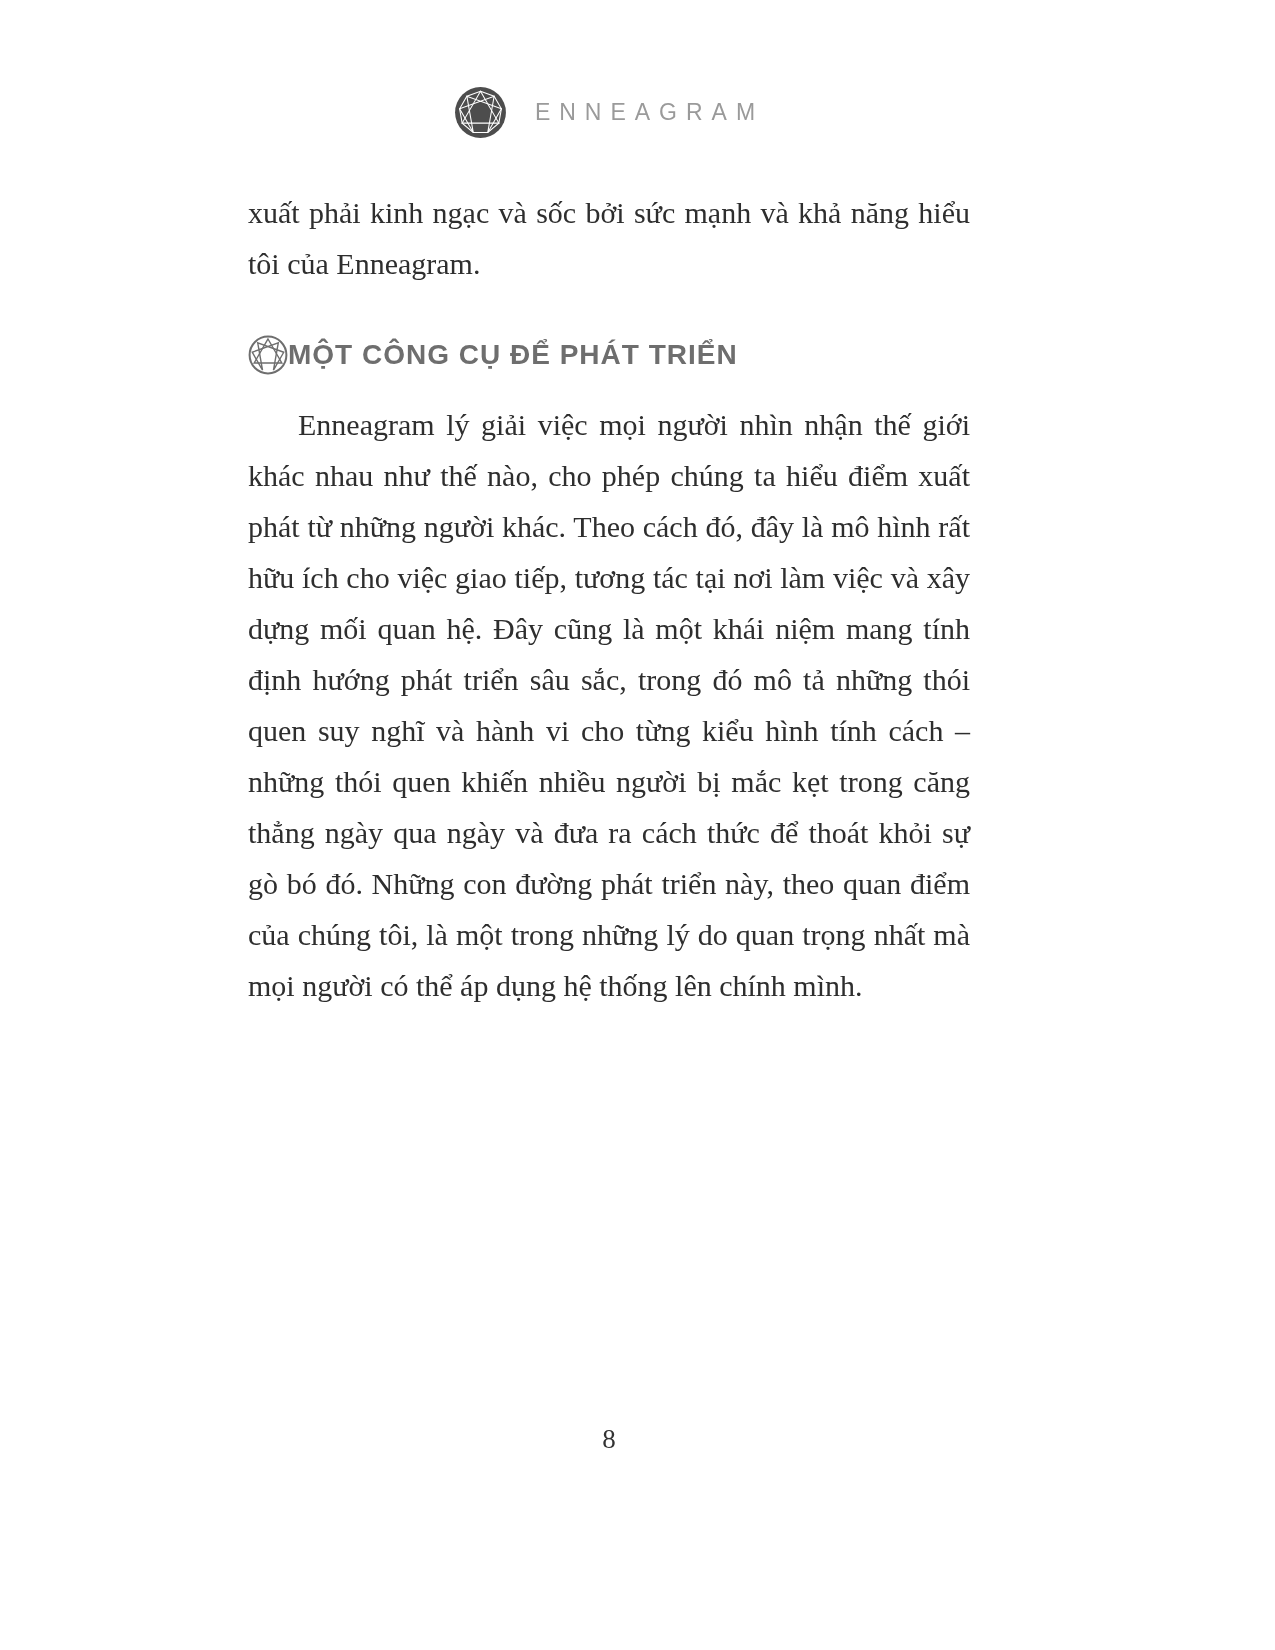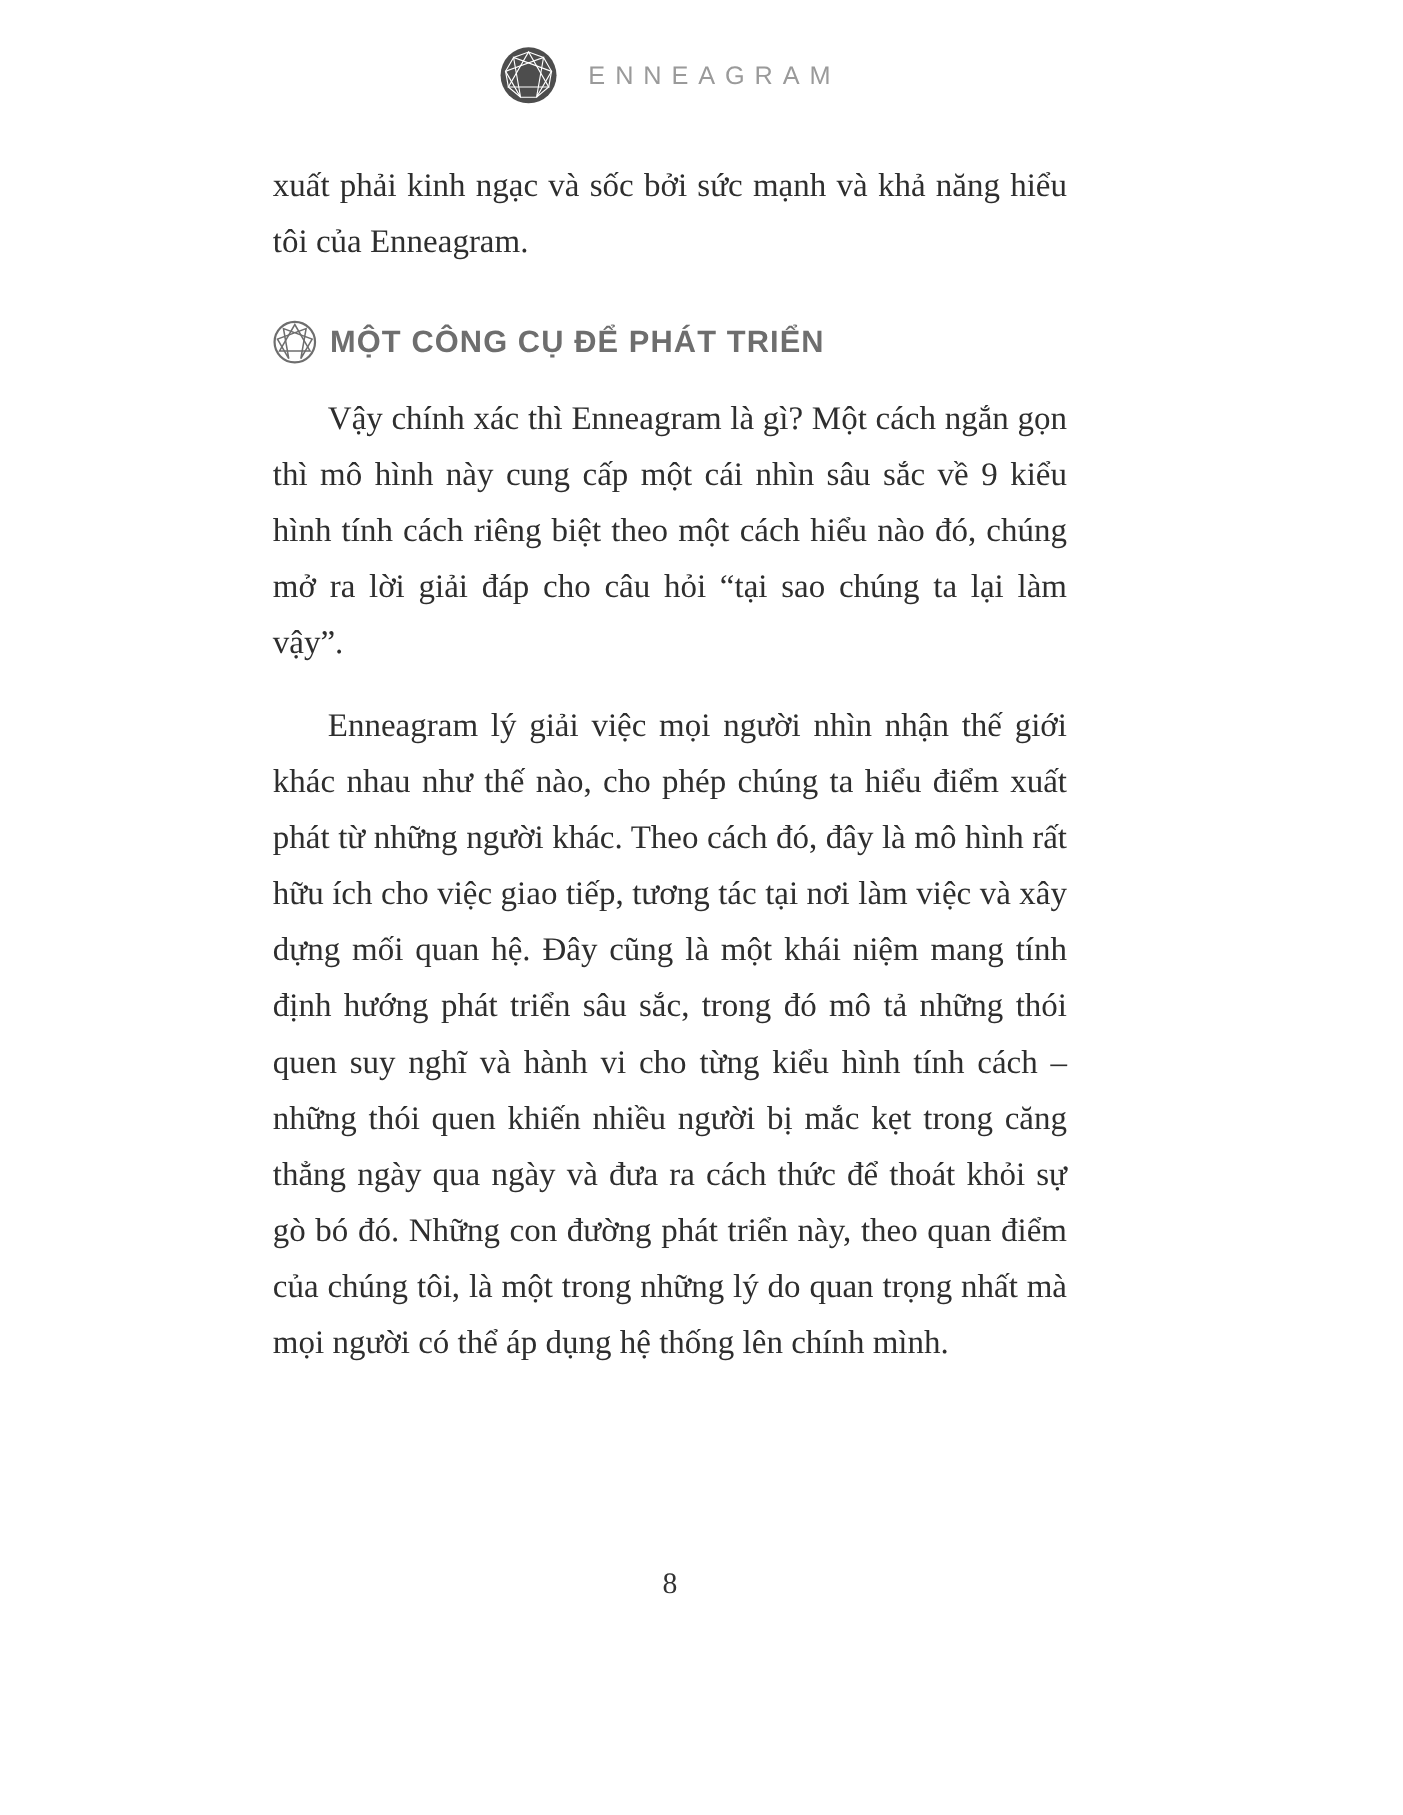--- a/index.html
+++ b/index.html
@@ -12,21 +12,21 @@
     color: #2e2e2e;
     overflow: hidden;
   }
   .content {
     position: absolute;
     left: 248px;
     top: 0;
     width: 722px;
   }
   .page-header {
-    padding-top: 42px;
+    padding-top: 86px;
     display: flex;
     align-items: center;
     justify-content: center;
     gap: 28px;
   }
   .logo-icon svg { display: block; }
   .brand {
     font-family: "Liberation Sans", sans-serif;
     font-size: 23px;
     font-weight: 500;
@@ -36,21 +36,21 @@
   .lead {
     margin: 48px 0 0 0;
     font-size: 30px;
     line-height: 51px;
     text-align: justify;
   }
   .section-head {
     margin-top: 46px;
     display: flex;
     align-items: center;
-    gap: 12px;
+    gap: 0;
   }
   .section-icon svg { display: block; }
   .section-title {
     font-family: "Liberation Sans", sans-serif;
     font-size: 28px;
     font-weight: 700;
     letter-spacing: 1px;
     color: #6e6e6e;
   }
   .body-para {
@@ -95,21 +95,20 @@
     <span class="section-icon">
       <svg viewBox="0 0 100 100" width="40" height="40" aria-hidden="true">
         <circle cx="50" cy="50" r="46" fill="none" stroke="#6e6e6e" stroke-width="5"></circle>
         <polygon points="50,10 84.6,70 15.4,70" fill="none" stroke="#6e6e6e" stroke-width="3.5"></polygon>
         <polygon points="75.7,19.4 63.7,87.6 89.4,43.1 24.3,19.4 36.3,87.6 10.6,43.1" fill="none" stroke="#6e6e6e" stroke-width="3.5"></polygon>
       </svg>
     </span>
     <span class="section-title">MỘT CÔNG CỤ ĐỂ PHÁT TRIỂN</span>
   </h2>
 
-  <p class="body-para">Vậy chính xác thì Enneagram là gì? Một cách ngắn gọn thì mô hình này cung cấp một cái nhìn sâu sắc về 9 kiểu hình tính cách riêng biệt theo một cách hiểu nào đó, chúng mở ra lời giải đáp cho câu hỏi “tại sao chúng ta lại làm vậy”.</p>
 
   <p class="body-para">Enneagram lý giải việc mọi người nhìn nhận thế giới khác nhau như thế nào, cho phép chúng ta hiểu điểm xuất phát từ những người khác. Theo cách đó, đây là mô hình rất hữu ích cho việc giao tiếp, tương tác tại nơi làm việc và xây dựng mối quan hệ. Đây cũng là một khái niệm mang tính định hướng phát triển sâu sắc, trong đó mô tả những thói quen suy nghĩ và hành vi cho từng kiểu hình tính cách – những thói quen khiến nhiều người bị mắc kẹt trong căng thẳng ngày qua ngày và đưa ra cách thức để thoát khỏi sự gò bó đó. Những con đường phát triển này, theo quan điểm của chúng tôi, là một trong những lý do quan trọng nhất mà mọi người có thể áp dụng hệ thống lên chính mình.</p>
 
 </div>
 
 <footer class="page-footer">
   <span class="page-number">8</span>
 </footer>
 
 </body></html>

